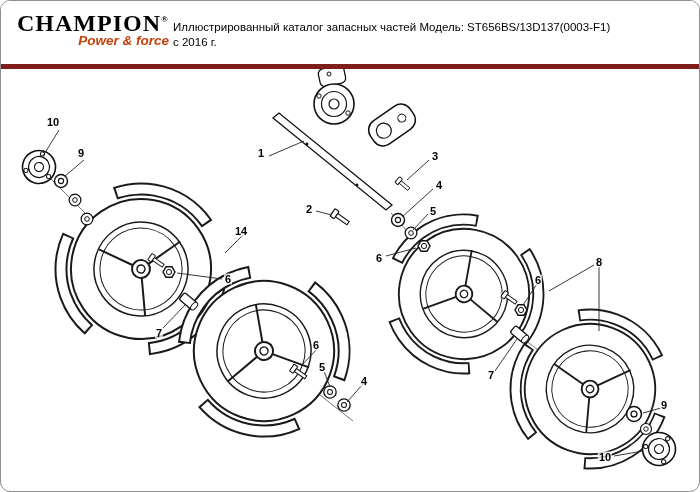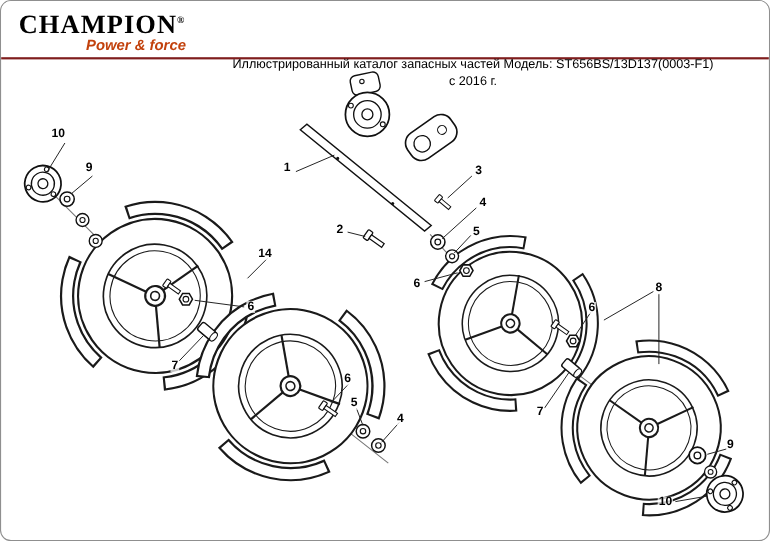--- a/index.html
+++ b/index.html
@@ -1,27 +1,27 @@
 <!DOCTYPE html>
 <html><head>
 <meta charset="utf-8">
 <style>
   * { margin:0; padding:0; box-sizing:border-box; }
   html,body { width:700px; height:492px; background:#fff; font-family:"Liberation Sans", sans-serif; }
   .page { position:relative; width:700px; height:492px; background:#fff;
           border:1px solid #8f8f8f; border-radius:10px; overflow:hidden; }
-  .header { position:absolute; top:0; left:0; right:0; height:53px;
-            border-bottom:2px solid #7f1d1d; background:#fff; z-index:5; }
+  .header { position:absolute; top:0; left:0; right:0; height:68px;
+            border-bottom:5px solid #7f1d1d; background:#fff; z-index:5; }
   .logo { position:absolute; top:9px; left:16px; width:158px; }
   .brand { font-family:"Liberation Serif", serif; font-weight:700; font-size:24px;
            letter-spacing:1px; color:#000; white-space:nowrap; }
   .registered { font-size:9px; vertical-align:super; font-weight:700; }
   .tagline { display:block; text-align:right; font-style:italic; font-weight:700;
              font-size:13.5px; margin-top:-4px; padding-right:6px; }
-  .title { position:absolute; top:51px; left:172px; right:12px; text-align:center;
+  .title { position:absolute; top:19px; left:172px; right:12px; 
            font-size:11.5px; line-height:1.28; color:#000; }
   svg.diagram { position:absolute; left:0; top:0; width:700px; height:492px; }
   #callouts { position:absolute; inset:0; pointer-events:none; }
   .callout { position:absolute; transform:translate(-50%,-50%); font-size:11px;
              font-weight:700; color:#000; background:rgba(255,255,255,.75);
              padding:0 1px; line-height:1;text-align:center; }
 </style>
 </head>
 <body>
 

